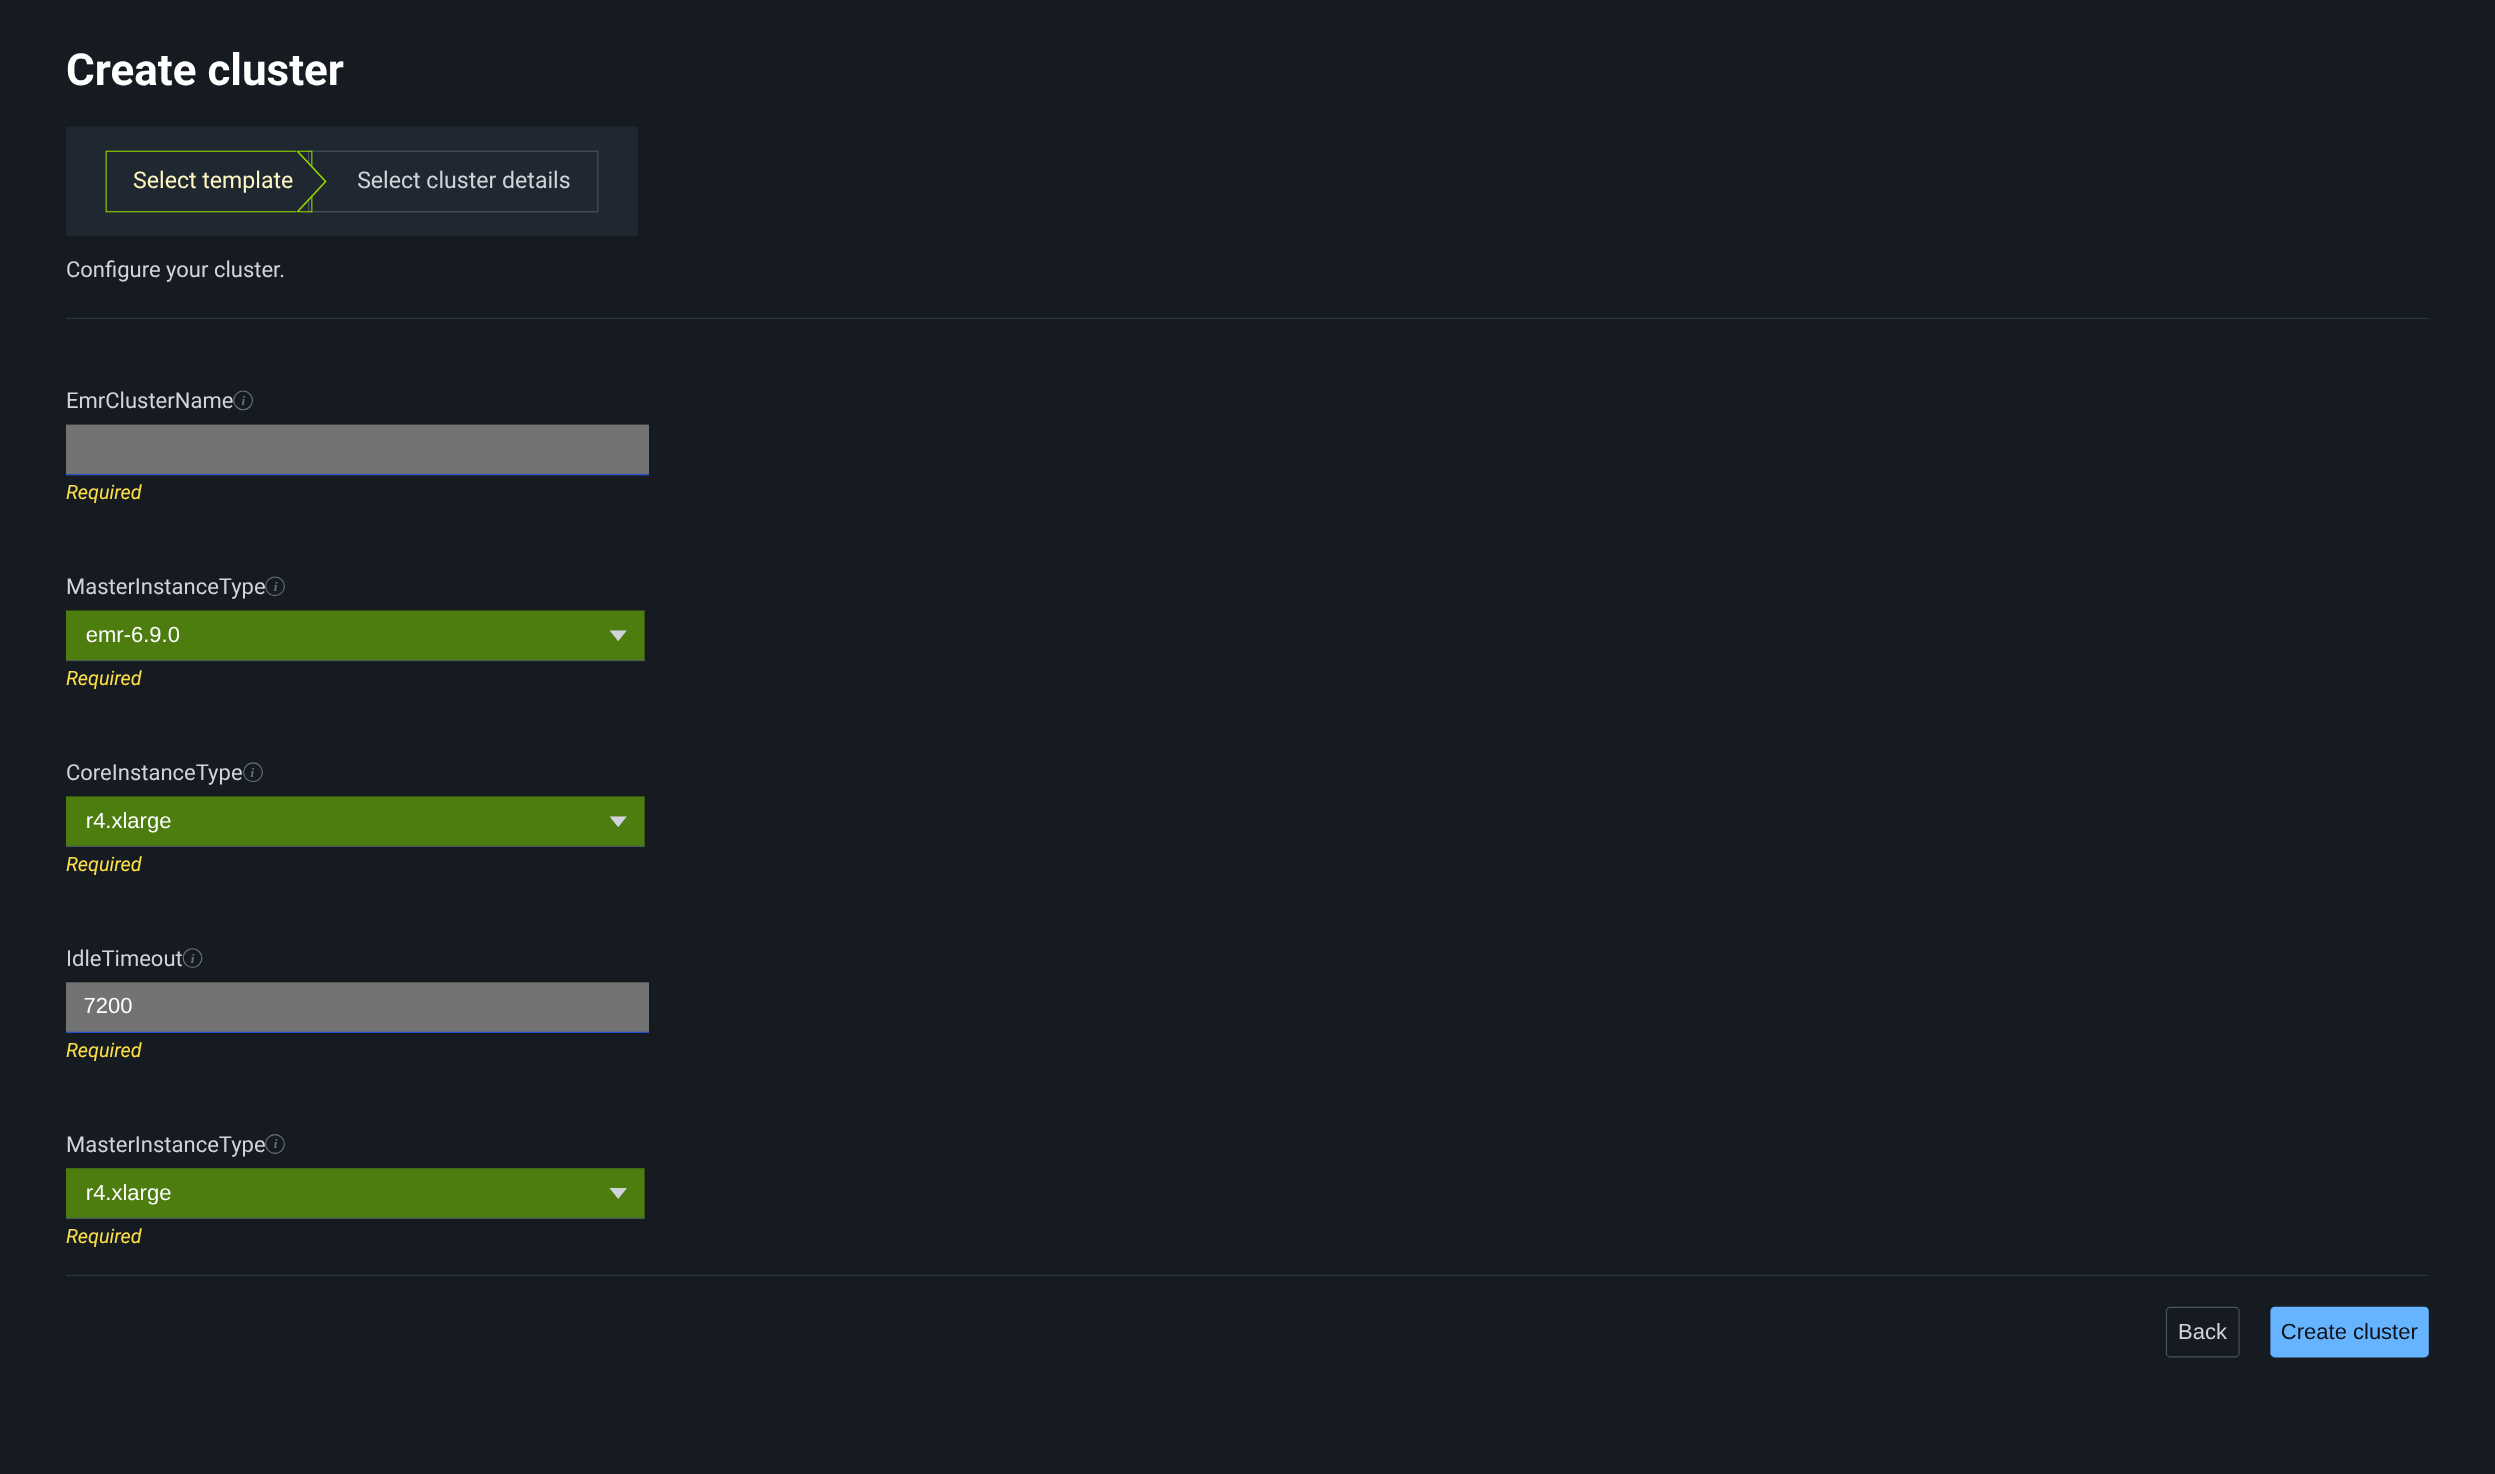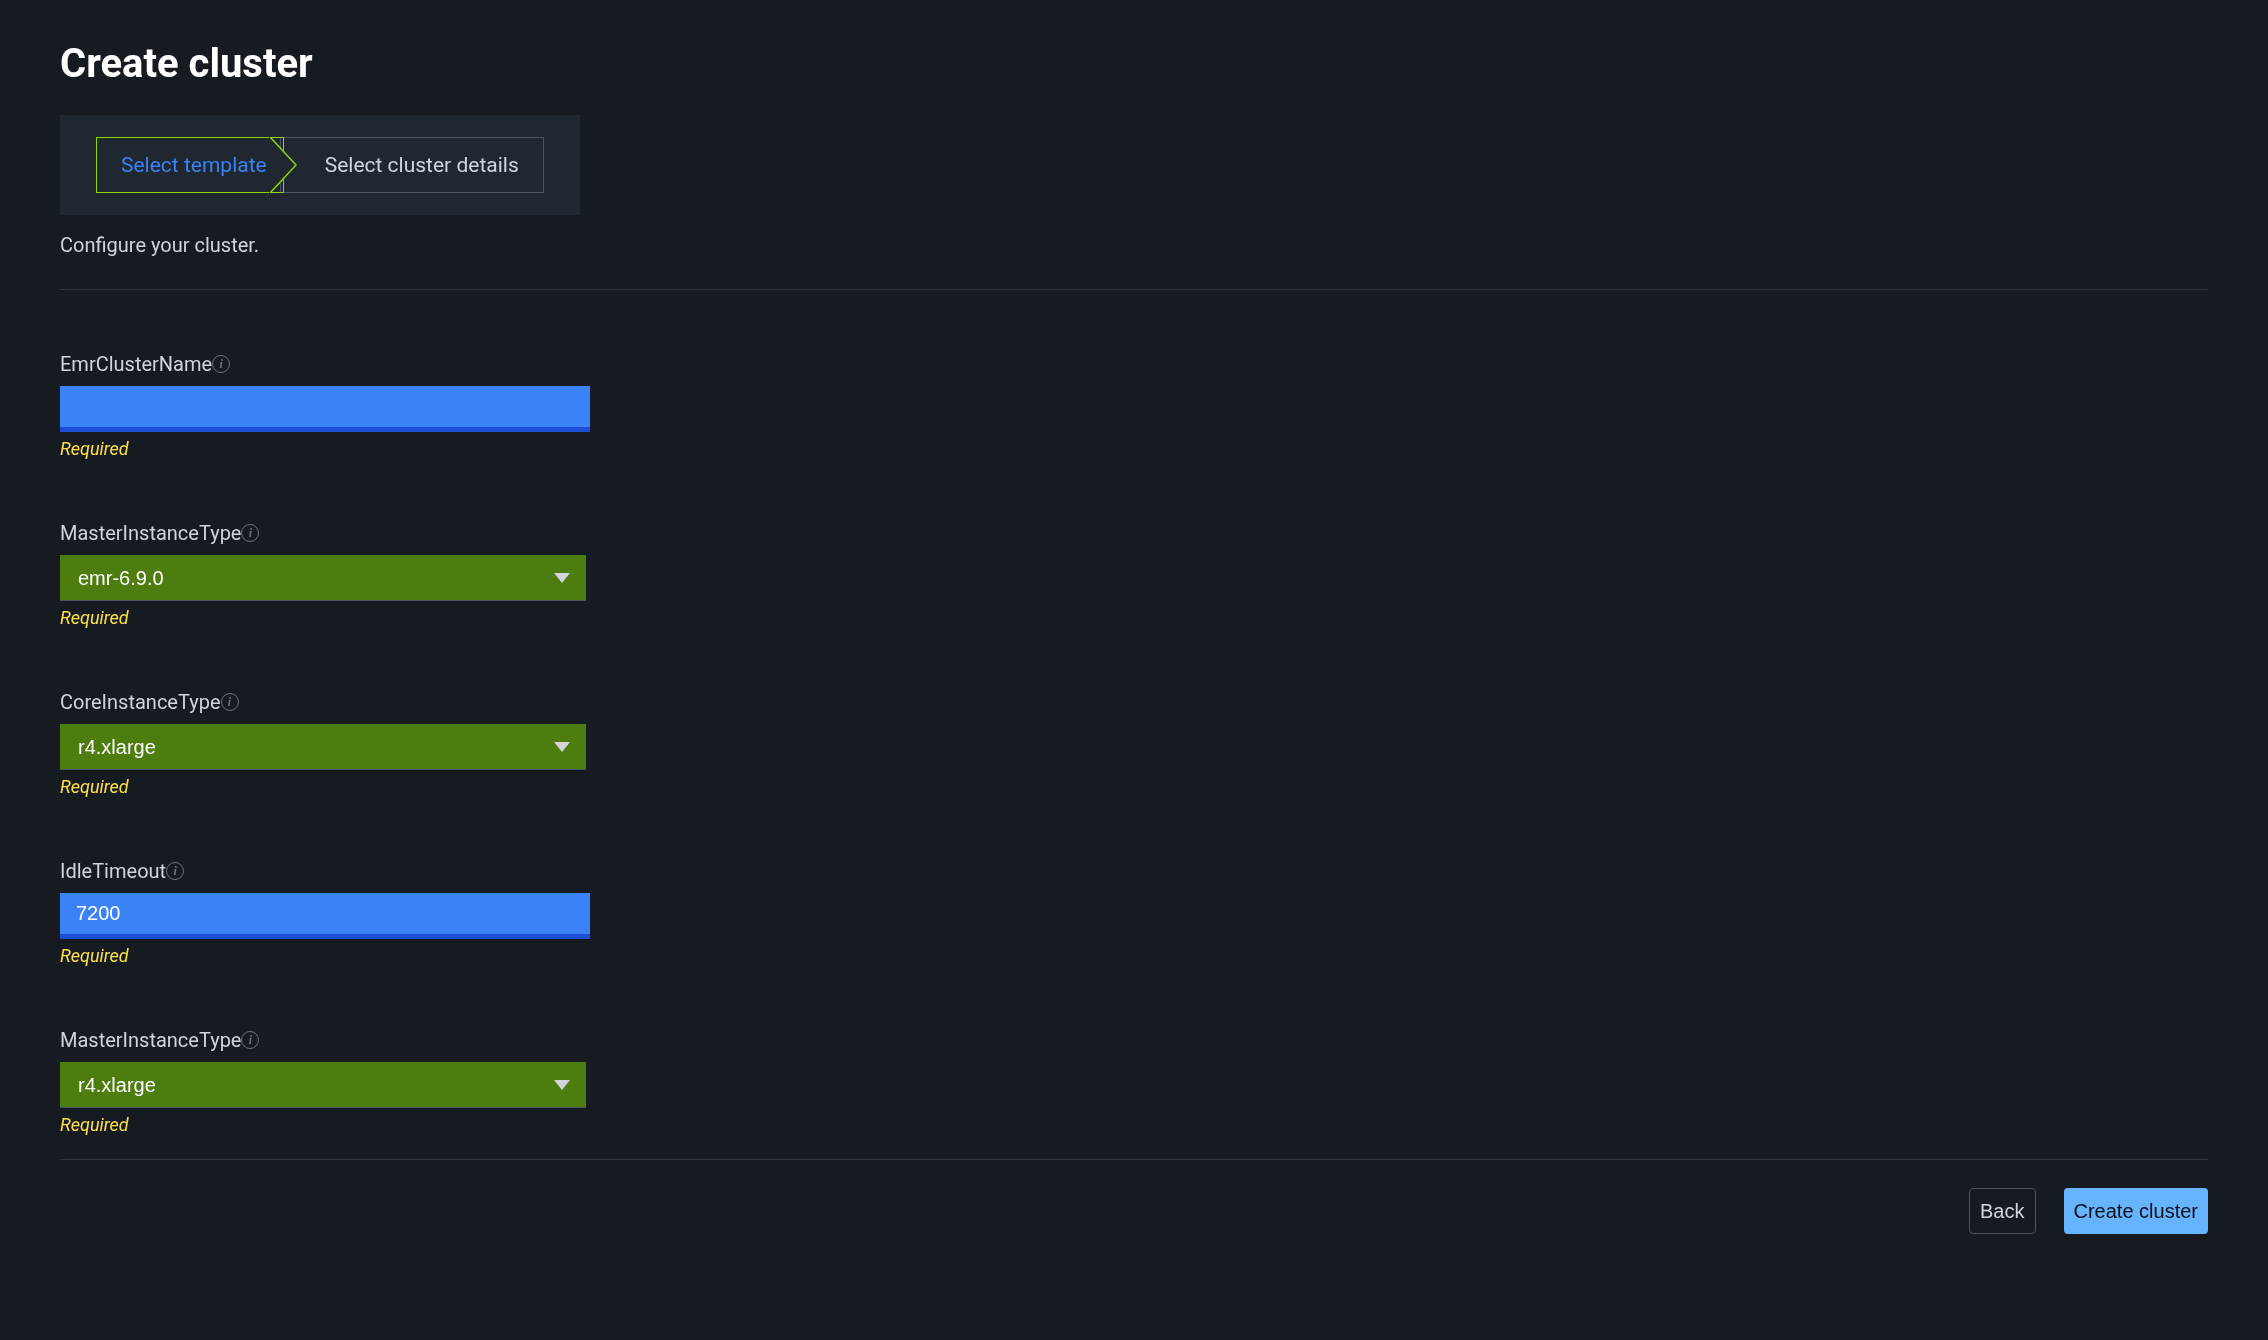--- a/index.html
+++ b/index.html
@@ -33,21 +33,21 @@
       display: flex;
       align-items: center;
       height: 56px;
       padding: 0 24px;
       font-size: 21px;
       color: #d1d5db;
       border: 1px solid #4b5563;
     }
     .step.active {
       border: 1px solid #8fd400;
-      color: #3b82f6;
+      color: #fef9c3;
       z-index: 2;
     }
     .step-1 {
       padding-right: 16px;
     }
     .step-2 {
       padding-left: 44px;
       margin-left: -4px;
     }
     .chevron-right {
@@ -102,23 +102,23 @@
       font-size: 12px;
       color: #6b7280;
       font-style: italic;
       font-family: Georgia, serif;
       font-weight: bold;
       cursor: pointer;
     }
     .text-input {
       width: 530px;
       height: 46px;
-      background-color: #3b82f6;
-      border: none;
-      border-bottom: 5px solid #1d4ed8;
+      background-color: #737373;
+      border: none;
+      border-bottom: 1px solid #1d4ed8;
       color: #ffffff;
       font-size: 20px;
       padding: 0 16px;
       outline: none;
     }
     .select-wrapper {
       position: relative;
       width: 526px;
     }
     .select-input {

